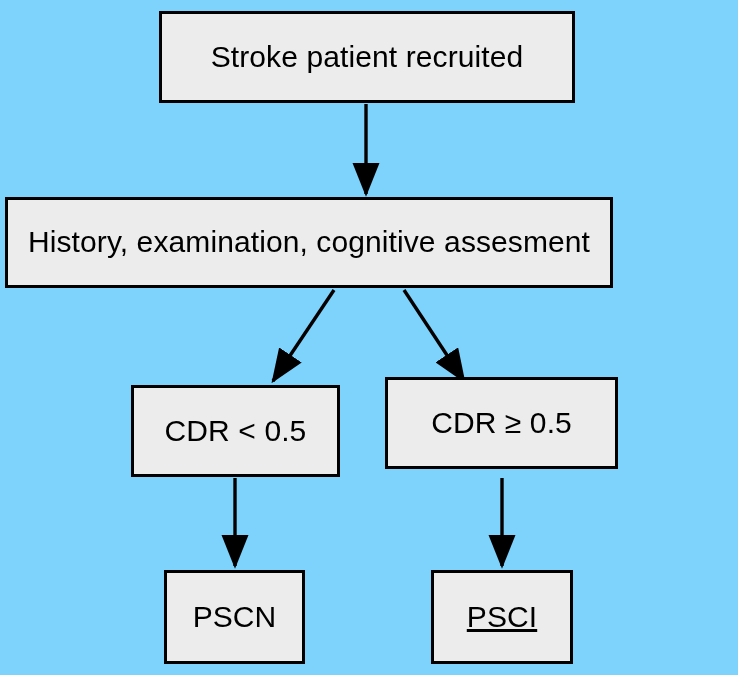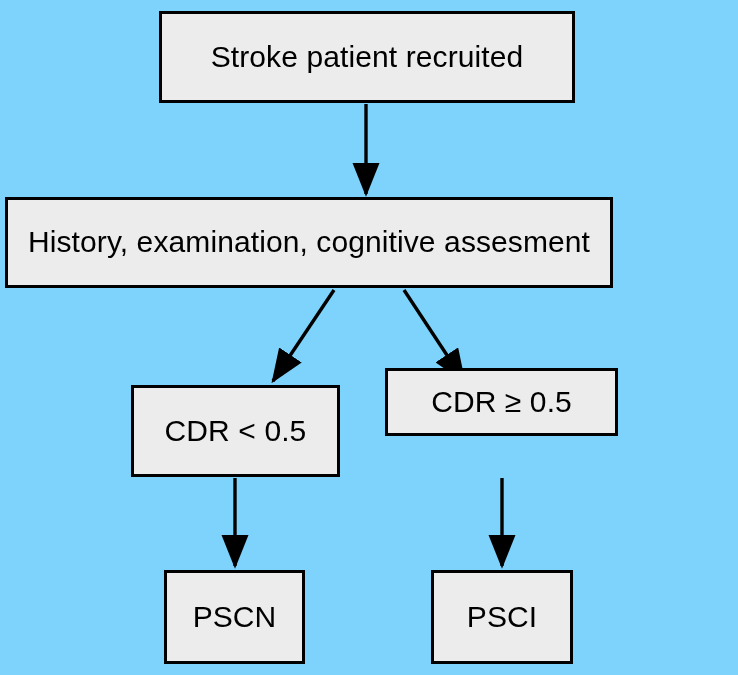--- a/index.html
+++ b/index.html
@@ -43,23 +43,23 @@
     z-index: 2;
   }
   .node-label {
     display: block;
     padding: 0 8px;
   }
   
   #node-recruit   { left: 159px; top: 11px;  width: 416px; height: 92px; }
   #node-assess    { left: 5px;   top: 197px; width: 608px; height: 91px; }
   #node-cdr-low   { left: 131px; top: 385px; width: 209px; height: 92px; text-align: center; }
-  #node-cdr-high  { left: 385px; top: 368px; width: 233px; height: 68px; }
+  #node-cdr-high  { left: 385px; top: 377px; width: 233px; height: 92px; }
   #node-pscn      { left: 164px; top: 570px; width: 141px; height: 94px; }
-  #node-psci      { left: 431px; top: 570px; width: 142px; height: 94px; }
+  #node-psci      { left: 431px; top: 570px; width: 142px; height: 94px; text-decoration: underline; }
 </style>
 </head>
 <body>
 
 <div id="canvas">
 
   <svg id="edge-layer" viewBox="0 0 738 675" width="738" height="675" aria-hidden="true">
     <defs>
       <marker id="arrowhead" markerWidth="10" markerHeight="8" refX="9.2" refY="4" orient="auto" markerUnits="strokeWidth">
         <path d="M0,0 L10,4 L0,8 z" fill="#000000"></path>

